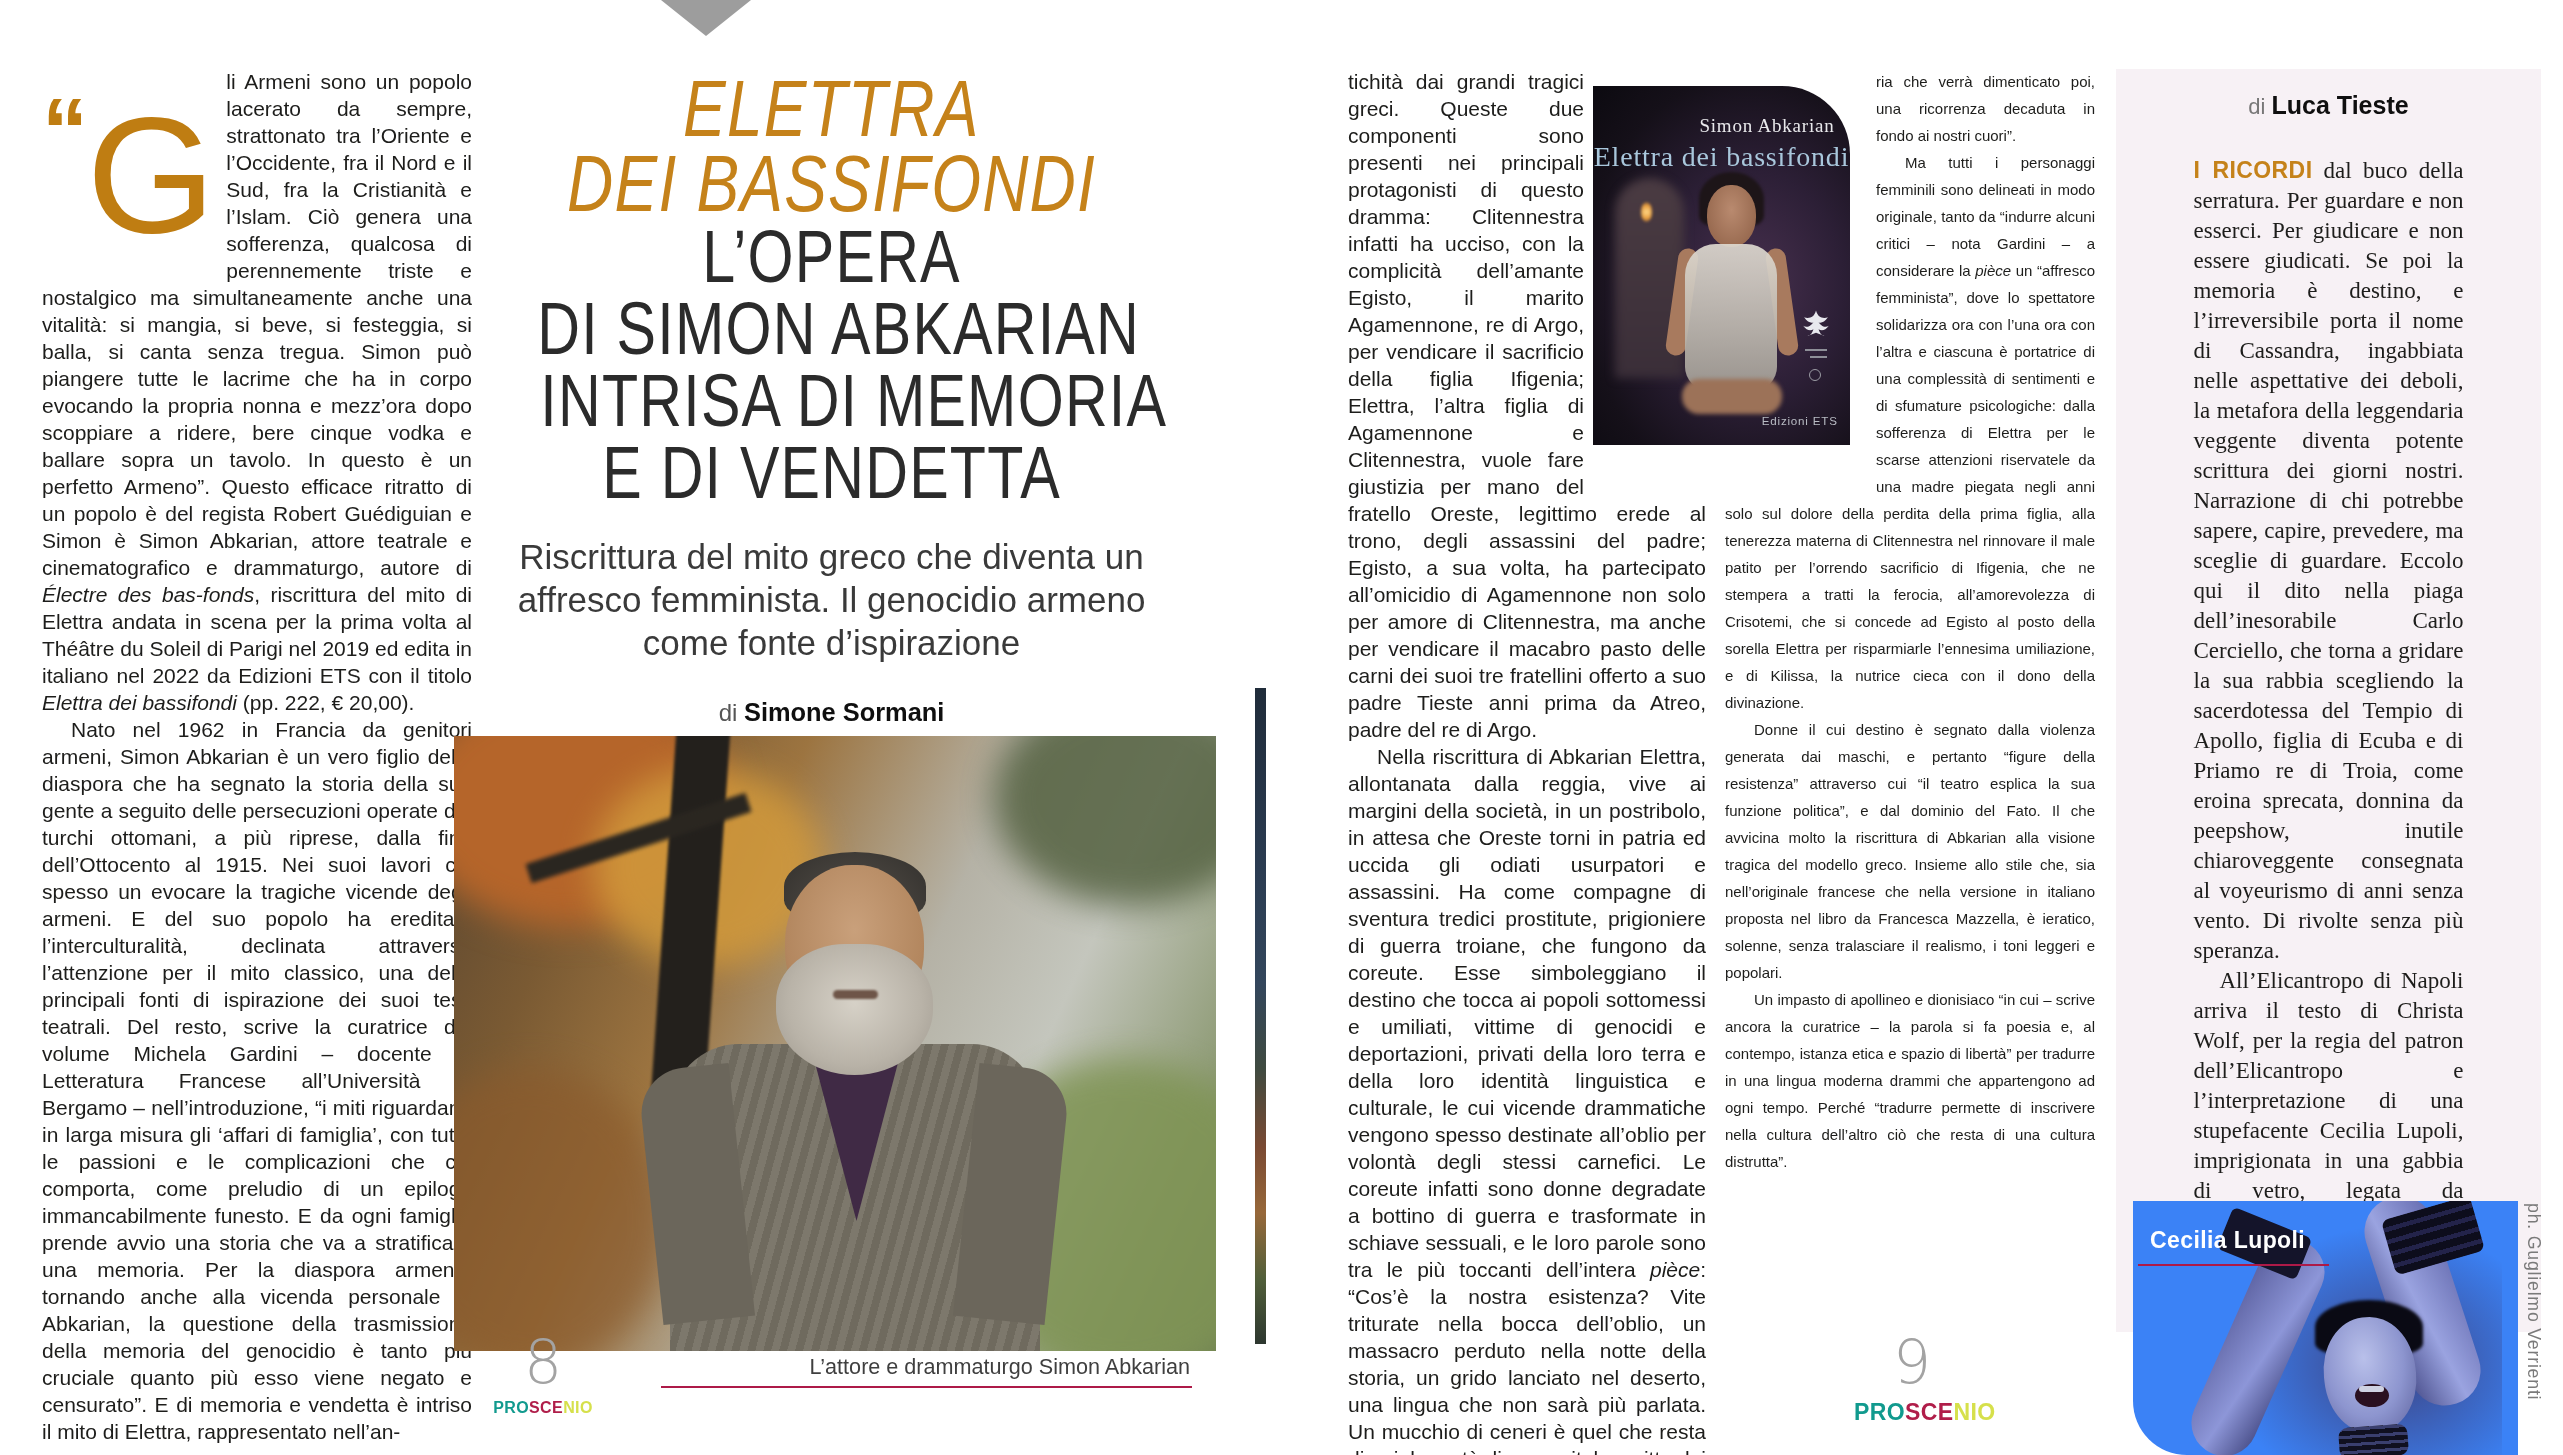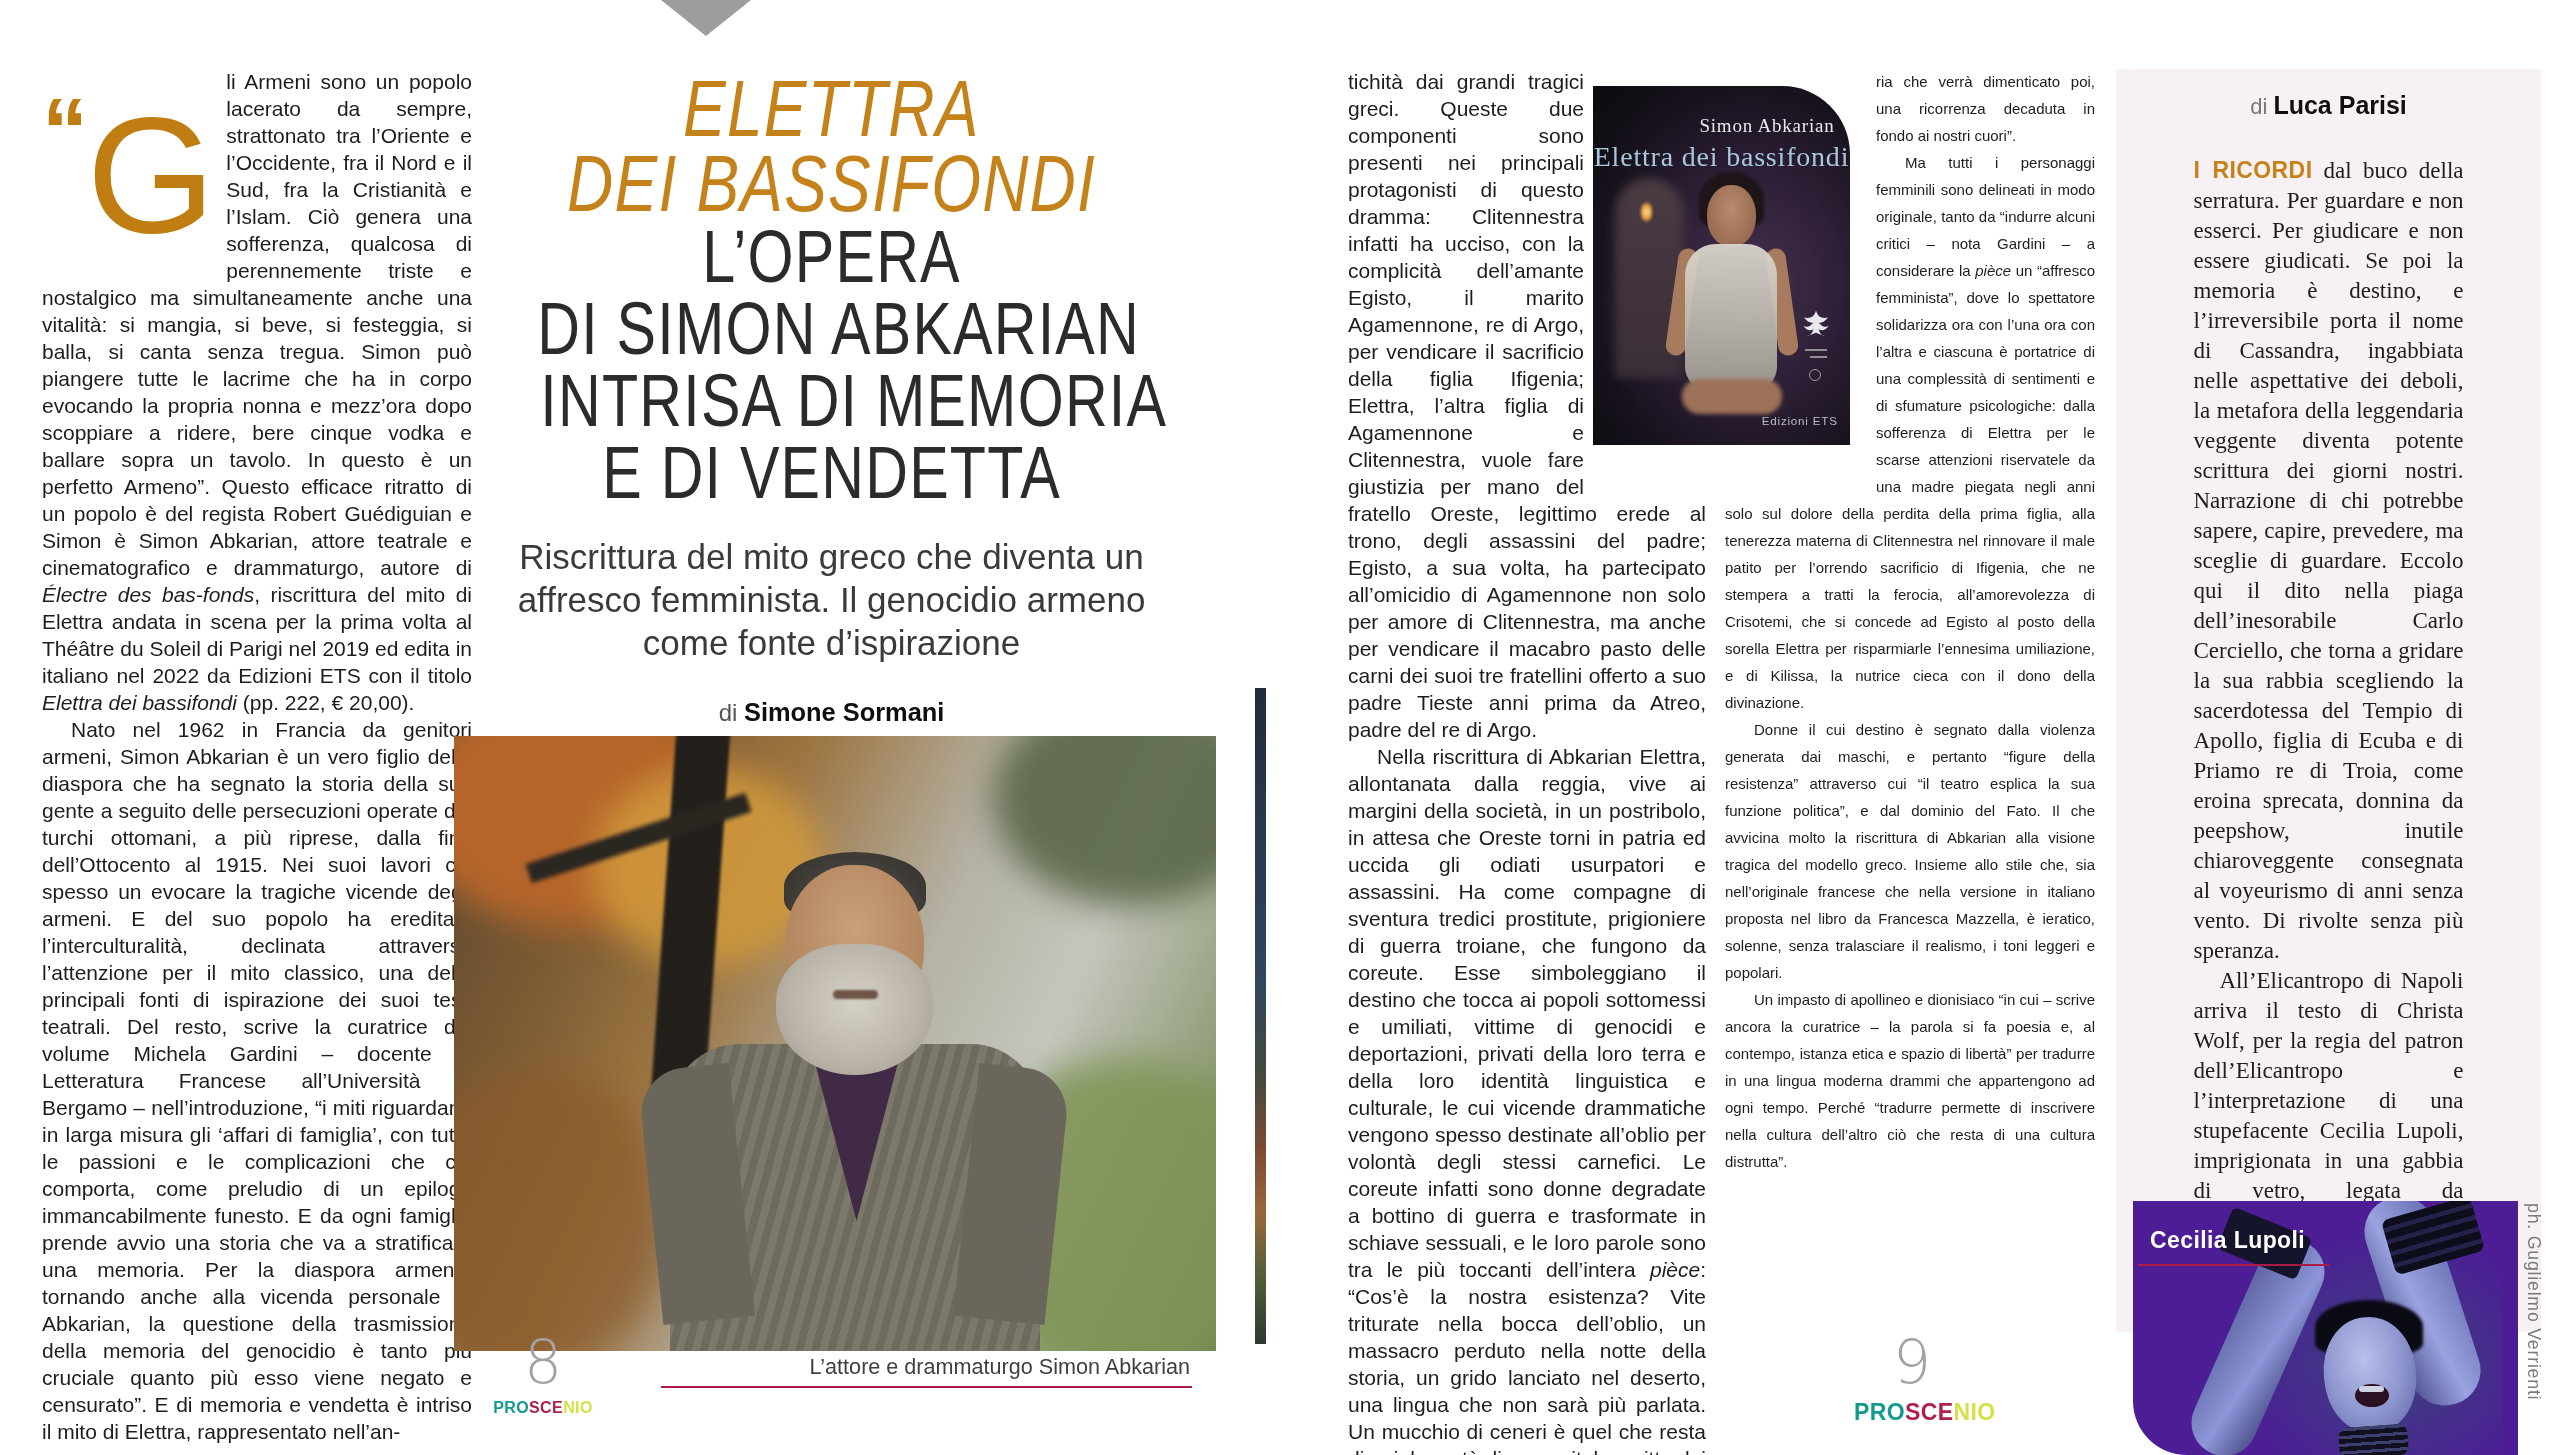--- a/index.html
+++ b/index.html
@@ -98,21 +98,21 @@
   #sb-rubric{margin-top:35px;text-align:center;font-family:"Liberation Serif",serif;font-style:italic;
     font-size:35px;color:#c5821a;letter-spacing:2.3px;}
   #sb-title{margin:10.8px auto 0;width:370px;text-align:center;font-family:"Liberation Serif",serif;
     font-size:43px;line-height:49px;color:#151515;}
   #sb-byline{margin-top:21.6px;text-align:center;font-size:22px;color:#777;}
   #sb-byline b{color:#0f0f0f;font-size:25px;}
   #sb-body{margin:35px auto 0;width:270px;font-family:"Liberation Serif",serif;font-size:23px;line-height:30px;color:#1d1d1b;}
   #sb-body .para + .para{text-indent:26px;}
 
   
-  #photo-lupoli{left:2133px;top:1201px;width:385px;height:254px;border-radius:0 0 0 54px;overflow:hidden;background:#4c1d95;}
+  #photo-lupoli{left:2133px;top:1201px;width:385px;height:254px;border-radius:0 0 0 54px;overflow:hidden;background:#3b82f6;}
   .lp{position:absolute;}
   #lp-glow{left:92px;top:23px;width:277px;height:231px;background:radial-gradient(ellipse at 60% 60%,#3d4280 0%,rgba(10,10,18,0) 70%);}
   #lp-arm-l{left:92px;top:31px;width:66px;height:231px;background:linear-gradient(100deg,#5a5f9e 0%,#8d96d8 60%,#474c86 100%);border-radius:34px;transform:rotate(24deg);}
   #lp-arm-r{left:254px;top:-7.7px;width:71px;height:216px;background:linear-gradient(260deg,#646aae 0%,#9aa3e0 55%,#4a4f8c 100%);border-radius:35px;transform:rotate(-18deg);}
   #lp-strap-l{left:89px;top:20px;width:85px;height:45px;background:#14142a;transform:rotate(22deg);border-radius:6.2px;}
   #lp-strap-r{left:254px;top:6.2px;width:92px;height:57px;background:repeating-linear-gradient(0deg,#0d0d1c 0 7.7px,#23234a 7.7px 12.3px);transform:rotate(-16deg);border-radius:7.7px;}
   #lp-head{left:191px;top:116px;width:92px;height:116px;background:radial-gradient(ellipse at 45% 35%,#b9c0ea 0%,#8d95cf 55%,#5a5f9a 100%);border-radius:48%;transform:rotate(-6deg);}
   #lp-hair{left:182px;top:99px;width:108px;height:54px;background:#0a0a14;border-radius:50% 50% 20% 20%;filter:blur(1.5px);}
   #lp-mouth{left:222px;top:183px;width:34px;height:23px;background:#2a1020;border-radius:50%;}
   #lp-teeth{left:226px;top:185px;width:25px;height:6.2px;background:#cfd2e2;border-radius:3.1px;}
@@ -213,21 +213,21 @@
     </svg>
     <div class="bc-line" id="bc-line1"></div>
     <div class="bc-line" id="bc-line2"></div>
     <div id="bc-dot"></div>
     <div id="bc-publisher">Edizioni ETS</div>
   </div>
 
   <div id="sidebar" class="abs">
     <div id="sb-byline">
       <span>di</span>
-      <b>Luca Parisi</b>
+      <b>Luca Tieste</b>
     </div>
     <div id="sb-body">
         <p class="para"><span class="seg-lead">I RICORDI</span> dal buco della serratura. Per guardare e non esserci. Per giudicare e non essere giudicati. Se poi la memoria è destino, e l’irreversibile porta il nome di Cassandra, ingabbiata nelle aspettative dei deboli, la metafora della leggendaria veggente diventa potente scrittura dei giorni nostri. Narrazione di chi potrebbe sapere, capire, prevedere, ma sceglie di guardare. Eccolo qui il dito nella piaga dell’inesorabile Carlo Cerciello, che torna a gridare la sua rabbia scegliendo la sacerdotessa del Tempio di Apollo, figlia di Ecuba e di Priamo re di Troia, come eroina sprecata, donnina da peepshow, inutile chiaroveggente consegnata al voyeurismo di anni senza vento. Di rivolte senza più speranza.</p>
         <p class="para">All’Elicantropo di Napoli arriva il testo di Christa Wolf, per la regia del patron dell’Elicantropo e l’interpretazione di una stupefacente Cecilia Lupoli, imprigionata in una gabbia di vetro, legata da elastici/catene, sottoposta allo sguardo indiscreto e violento di un pubblico guardone che assiste alla tragedia di una donna imprigionata nel suo passato e incapace di dare un senso al futuro, che pure conosce e avverte, senza aver voglia di far nulla.</p>
       </div>
   </div>
 
   <div id="photo-lupoli" class="abs">
     <div class="lp" id="lp-glow"></div>
     <div class="lp" id="lp-arm-l"></div>

